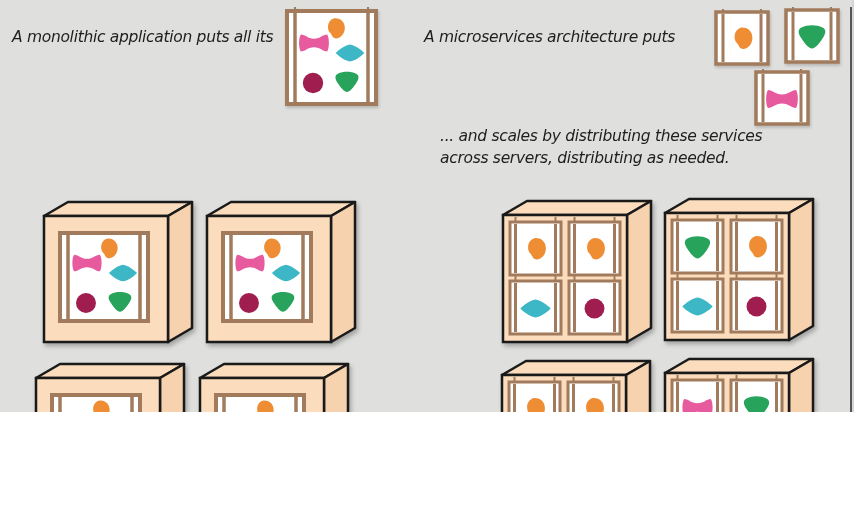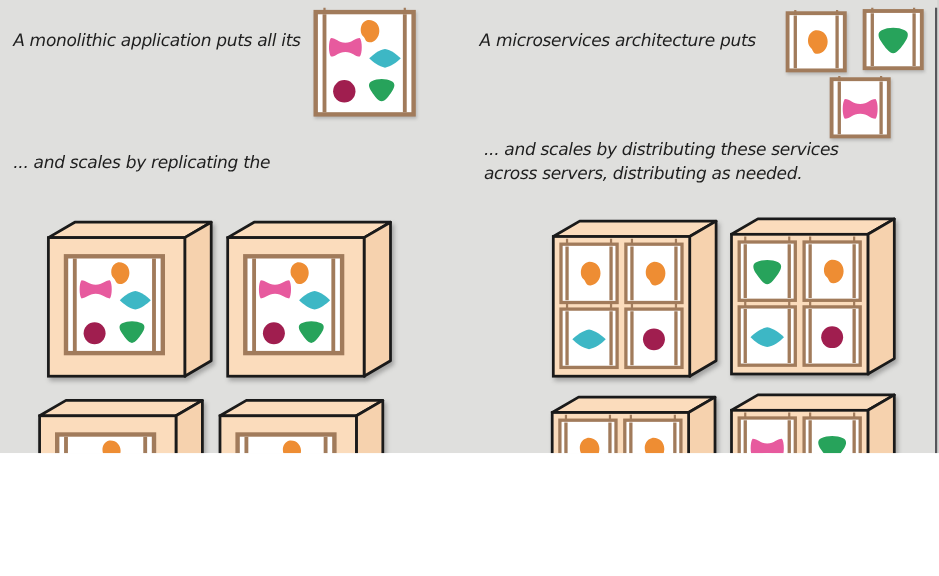--- a/index.html
+++ b/index.html
@@ -6,21 +6,21 @@
   .stage{
     position:relative;width:854px;height:412px;overflow:hidden;
     background:#dfdfdd;
     font-family:"DejaVu Sans","Liberation Sans",sans-serif;
   }
   .caption{
     position:absolute;font-style:italic;font-size:15.5px;line-height:22px;
     color:#1e1e1e;letter-spacing:-0.3px;white-space:nowrap;
   }
   .cap-monolith{left:12px;top:26px}
-  .cap-microservices{left:436px;top:26px}
+  .cap-microservices{left:424px;top:26px}
   .cap-monolith-scale{left:12px;top:137px}
   .cap-microservices-scale{left:440px;top:125px}
 
   .hero-box{position:absolute}
   .hero-box svg{display:block;filter:drop-shadow(1.5px 2px 1.5px rgba(110,110,110,0.35))}
   .hero-monolith{left:284px;top:7px}
   .svc-box-1{left:713px;top:9px}
   .svc-box-2{left:783px;top:7px}
   .svc-box-3{left:753px;top:69px}
 
@@ -53,21 +53,20 @@
 
   <div class="caption cap-monolith">
     <div>A monolithic application puts all its</div>
   </div>
 
   <div class="caption cap-microservices">
     <div>A microservices architecture puts</div>
   </div>
 
   <div class="caption cap-monolith-scale">
-    <div>... and scales by replicating the</div>
   </div>
 
   <div class="caption cap-microservices-scale">
     <div>... and scales by distributing these services</div>
     <div>across servers, distributing as needed.</div>
   </div>
 
   <div class="hero-box hero-monolith" id="hero-monolith">
       <svg width="96" height="101" xmlns="http://www.w3.org/2000/svg">
         <rect x="3" y="4" width="89" height="93" fill="#ffffff" stroke="#a17b5b" stroke-width="4"></rect>

